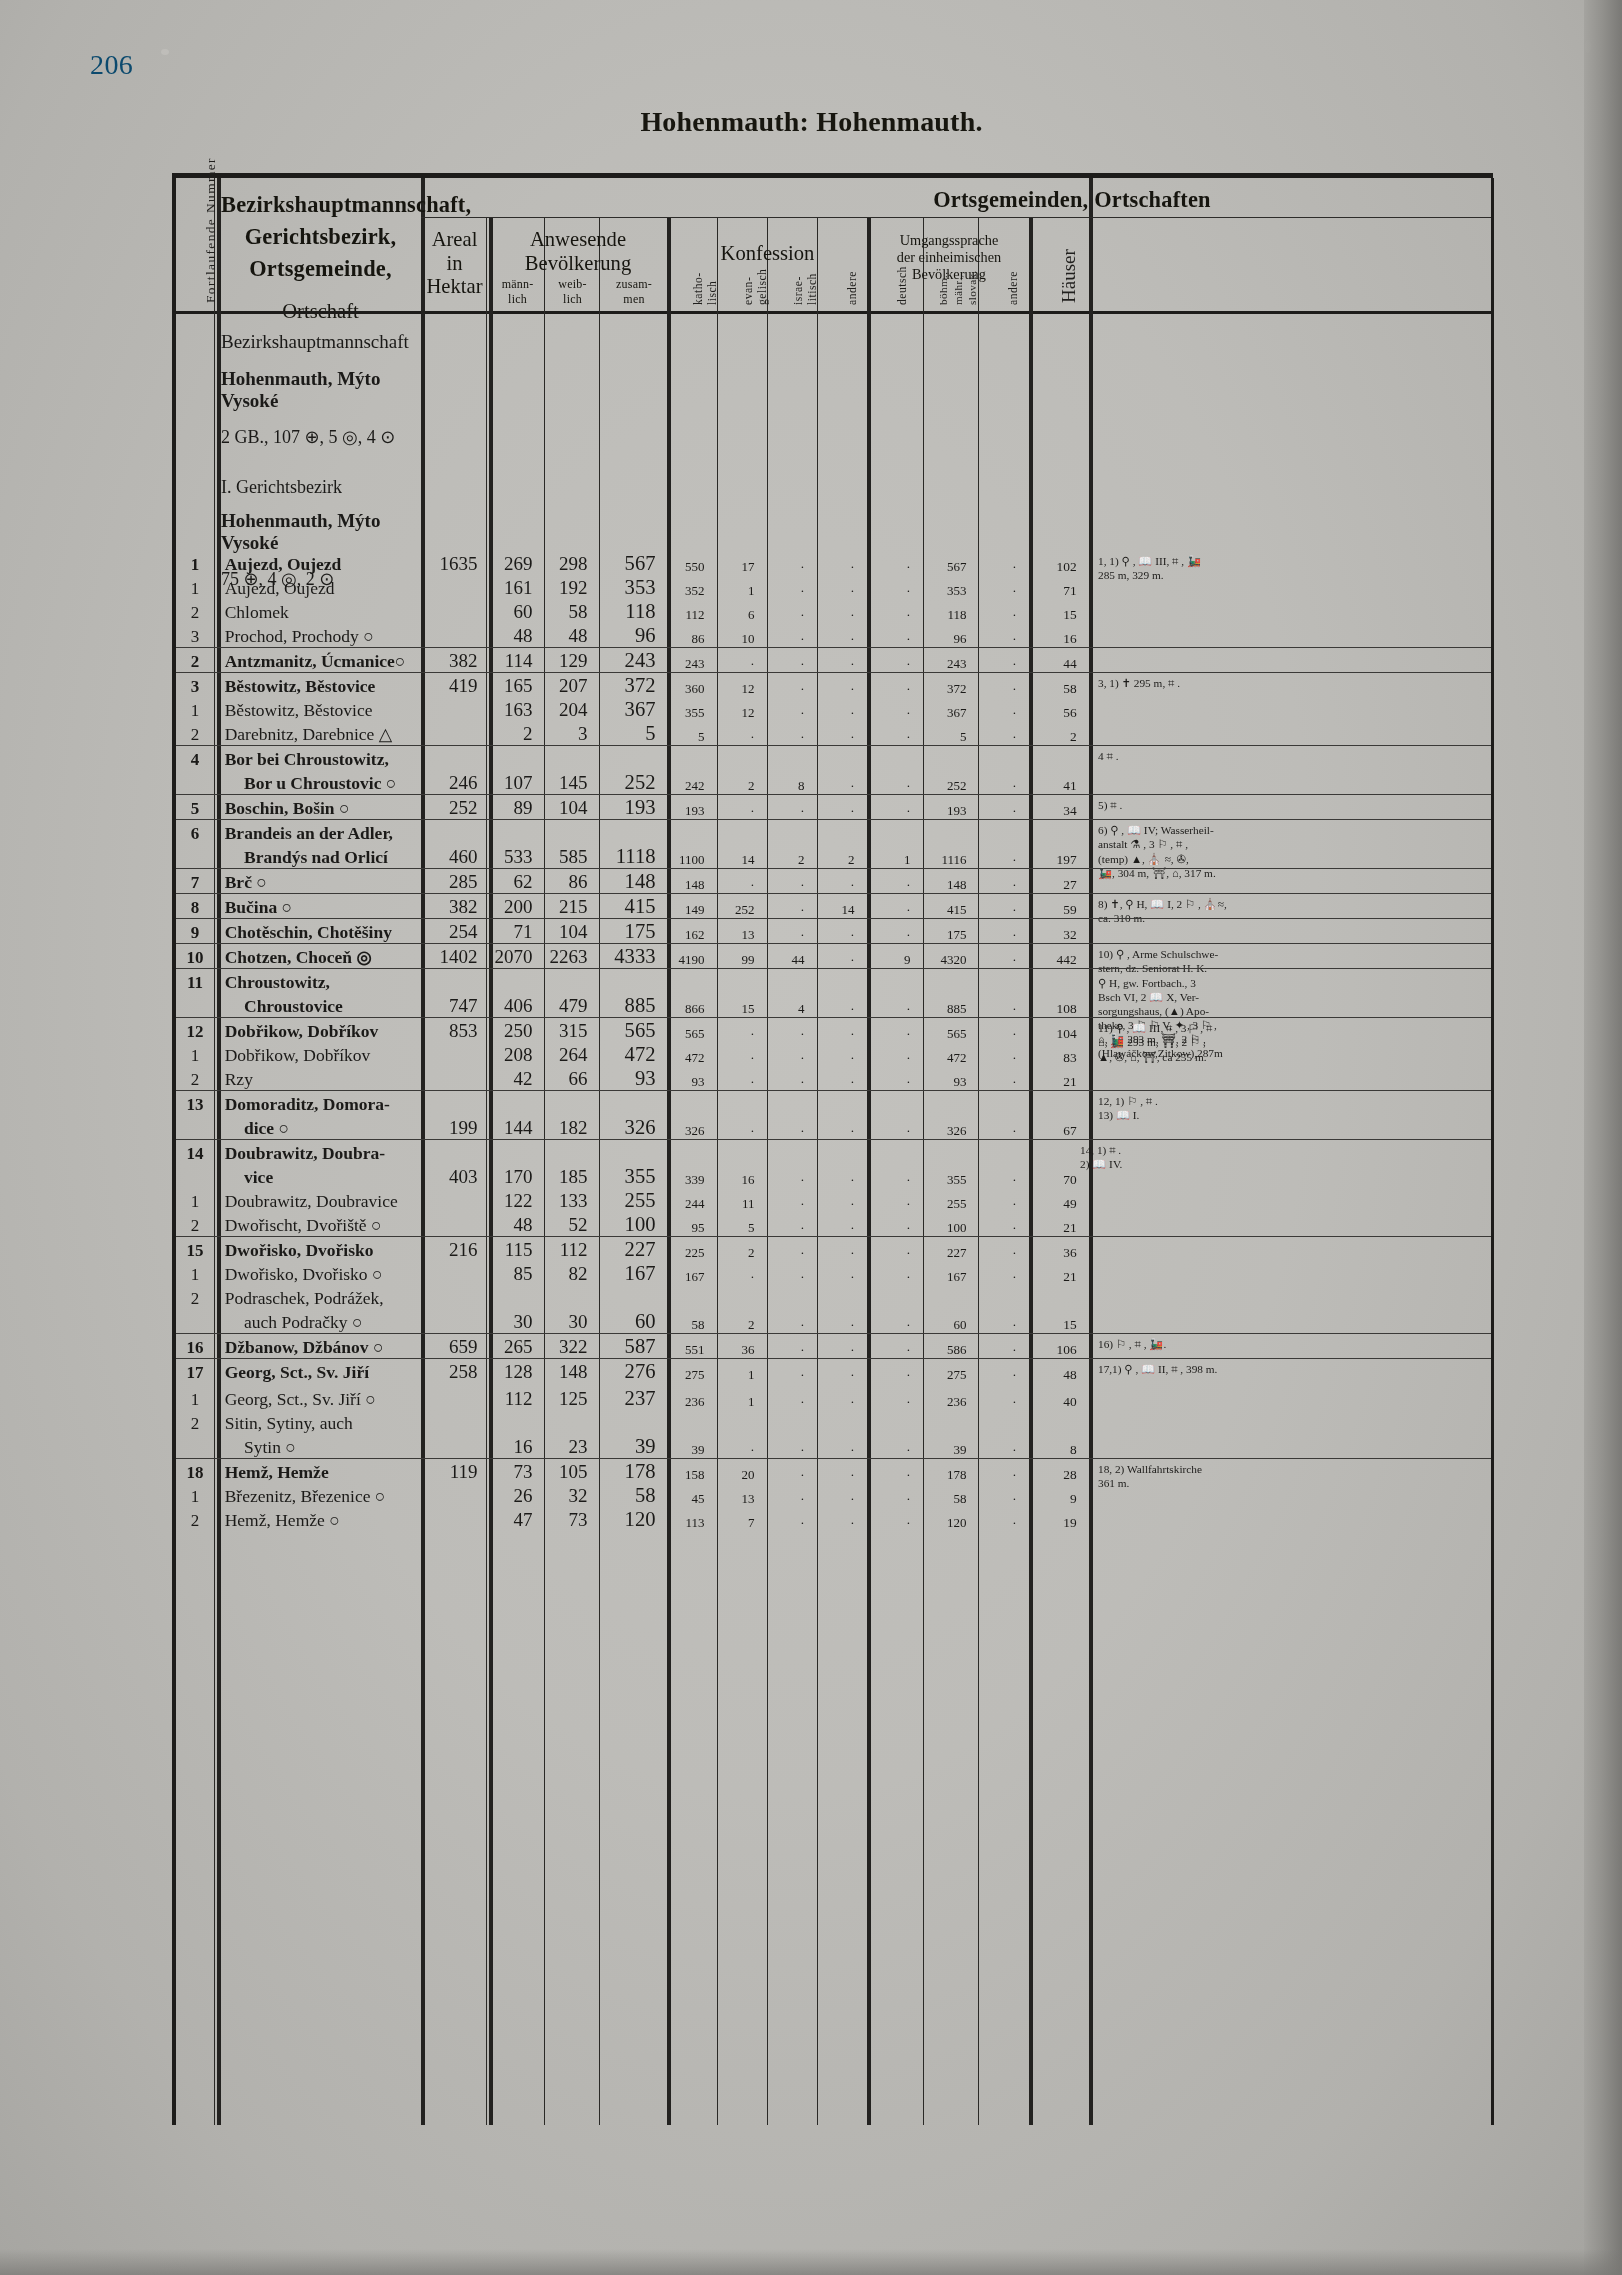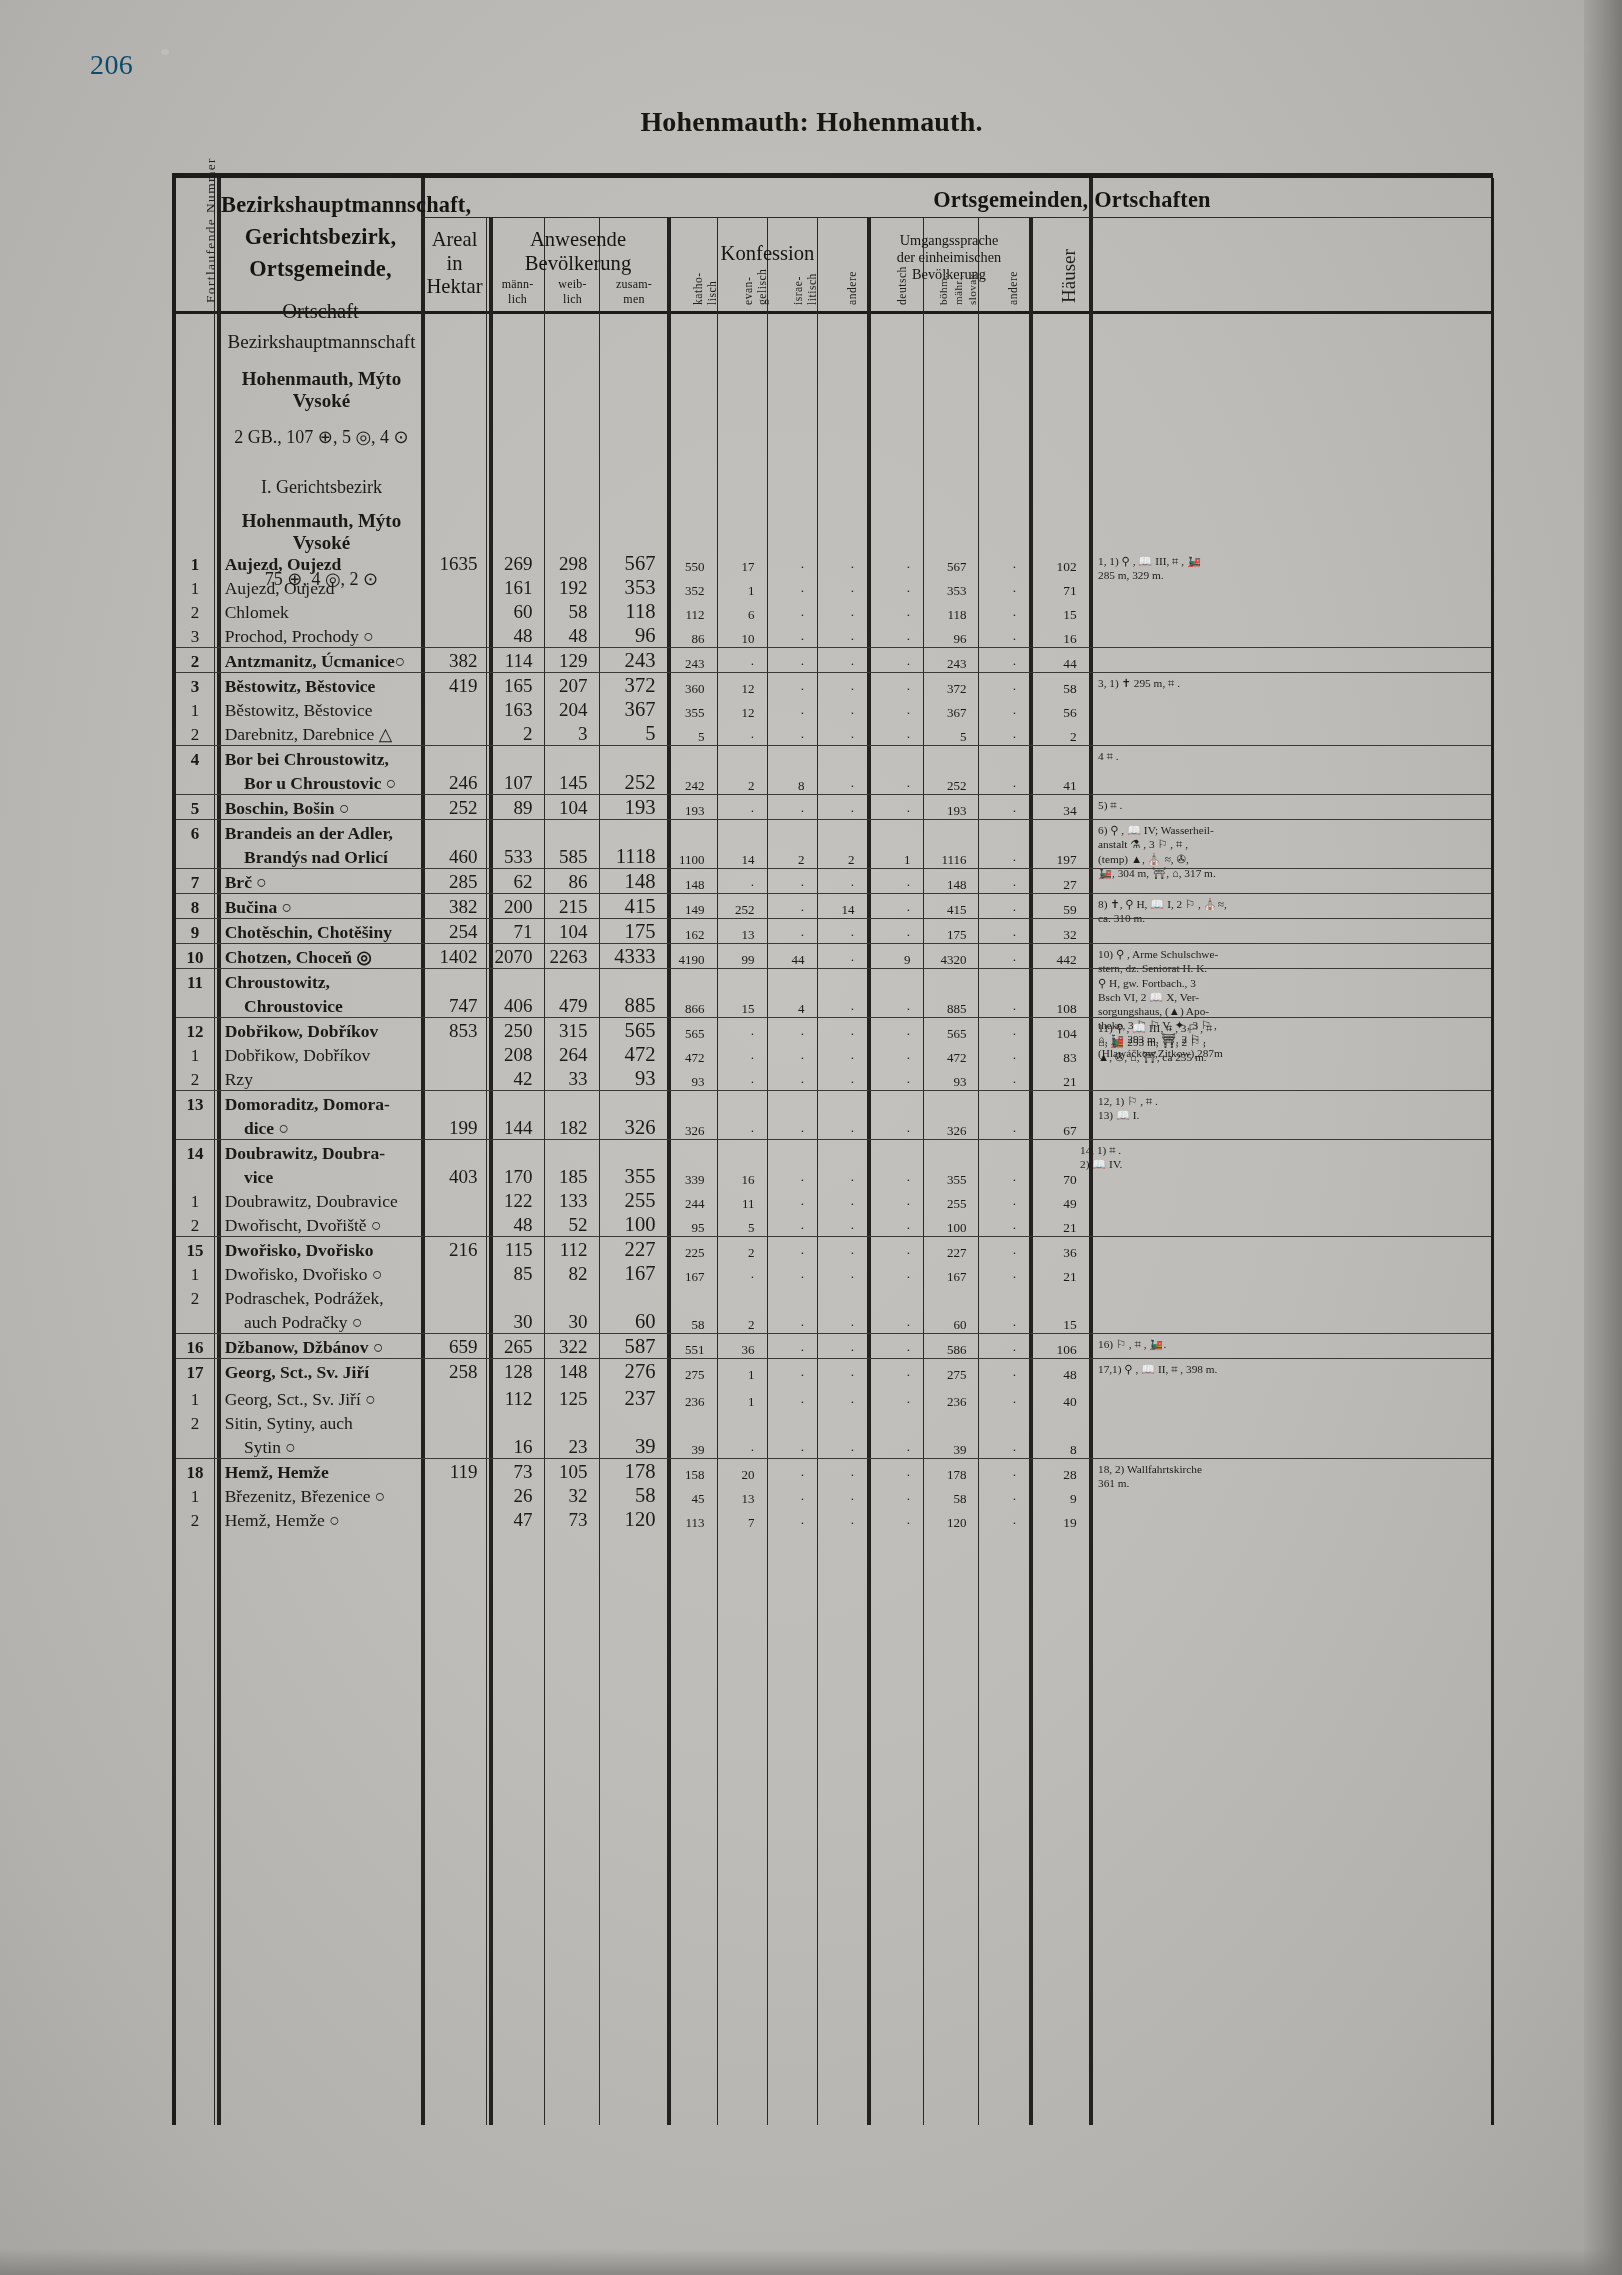--- a/index.html
+++ b/index.html
@@ -227,21 +227,21 @@
       <div class="vline" style="left:541px;"></div>
       <div class="vline" style="left:591px;"></div>
       <div class="vline" style="left:641px;"></div>
       <div class="vline dbl" style="left:691px;"></div>
       <div class="vline" style="left:747px;"></div>
       <div class="vline" style="left:802px;"></div>
       <div class="vline dbl" style="left:853px;"></div>
       <div class="vline dbl" style="left:913px;"></div>
 
       <div style="position:relative;padding-top:19.7px;">
-        <div style="position:absolute;left:45px;width:201px;text-align:center;">
+        <div style="position:absolute;left:45px;width:201px;text-align:left;">
           <div style="font-size:19px;">Bezirkshauptmannschaft</div>
           <div style="font-size:19px;font-weight:bold;margin-top:15px;">Hohenmauth, Mýto Vysoké</div>
           <div style="font-size:18px;margin-top:14.3px;">2 GB., 107 ⊕, 5 ◎, 4 ⊙</div>
           <div style="font-size:18px;margin-top:29px;">I. Gerichtsbezirk</div>
           <div style="font-size:19px;font-weight:bold;margin-top:12.5px;">Hohenmauth, Mýto Vysoké</div>
           <div style="font-size:18px;margin-top:13.4px;">75 ⊕, 4 ◎, 2 ⊙</div>
         </div>
         <div style="height:220px;"></div>
       </div>
 
@@ -657,21 +657,21 @@
                 <div class="c-s wide">472</div>
                 <div class="c-s">·</div>
                 <div class="c-h">83</div>
                 <div class="c-inst"></div>
               </div>
               <div class="row">
                 <div class="c-num">2</div>
                 <div class="c-name">Rzy</div>
                 <div class="c-areal"></div>
                 <div class="c-n">42</div>
-                <div class="c-n">33</div>
+                <div class="c-n">66</div>
                 <div class="c-sum">93</div>
                 <div class="c-s">93</div>
                 <div class="c-s">·</div>
                 <div class="c-s">·</div>
                 <div class="c-s">·</div>
                 <div class="c-s wide">·</div>
                 <div class="c-s wide">93</div>
                 <div class="c-s">·</div>
                 <div class="c-h">21</div>
                 <div class="c-inst"></div>

